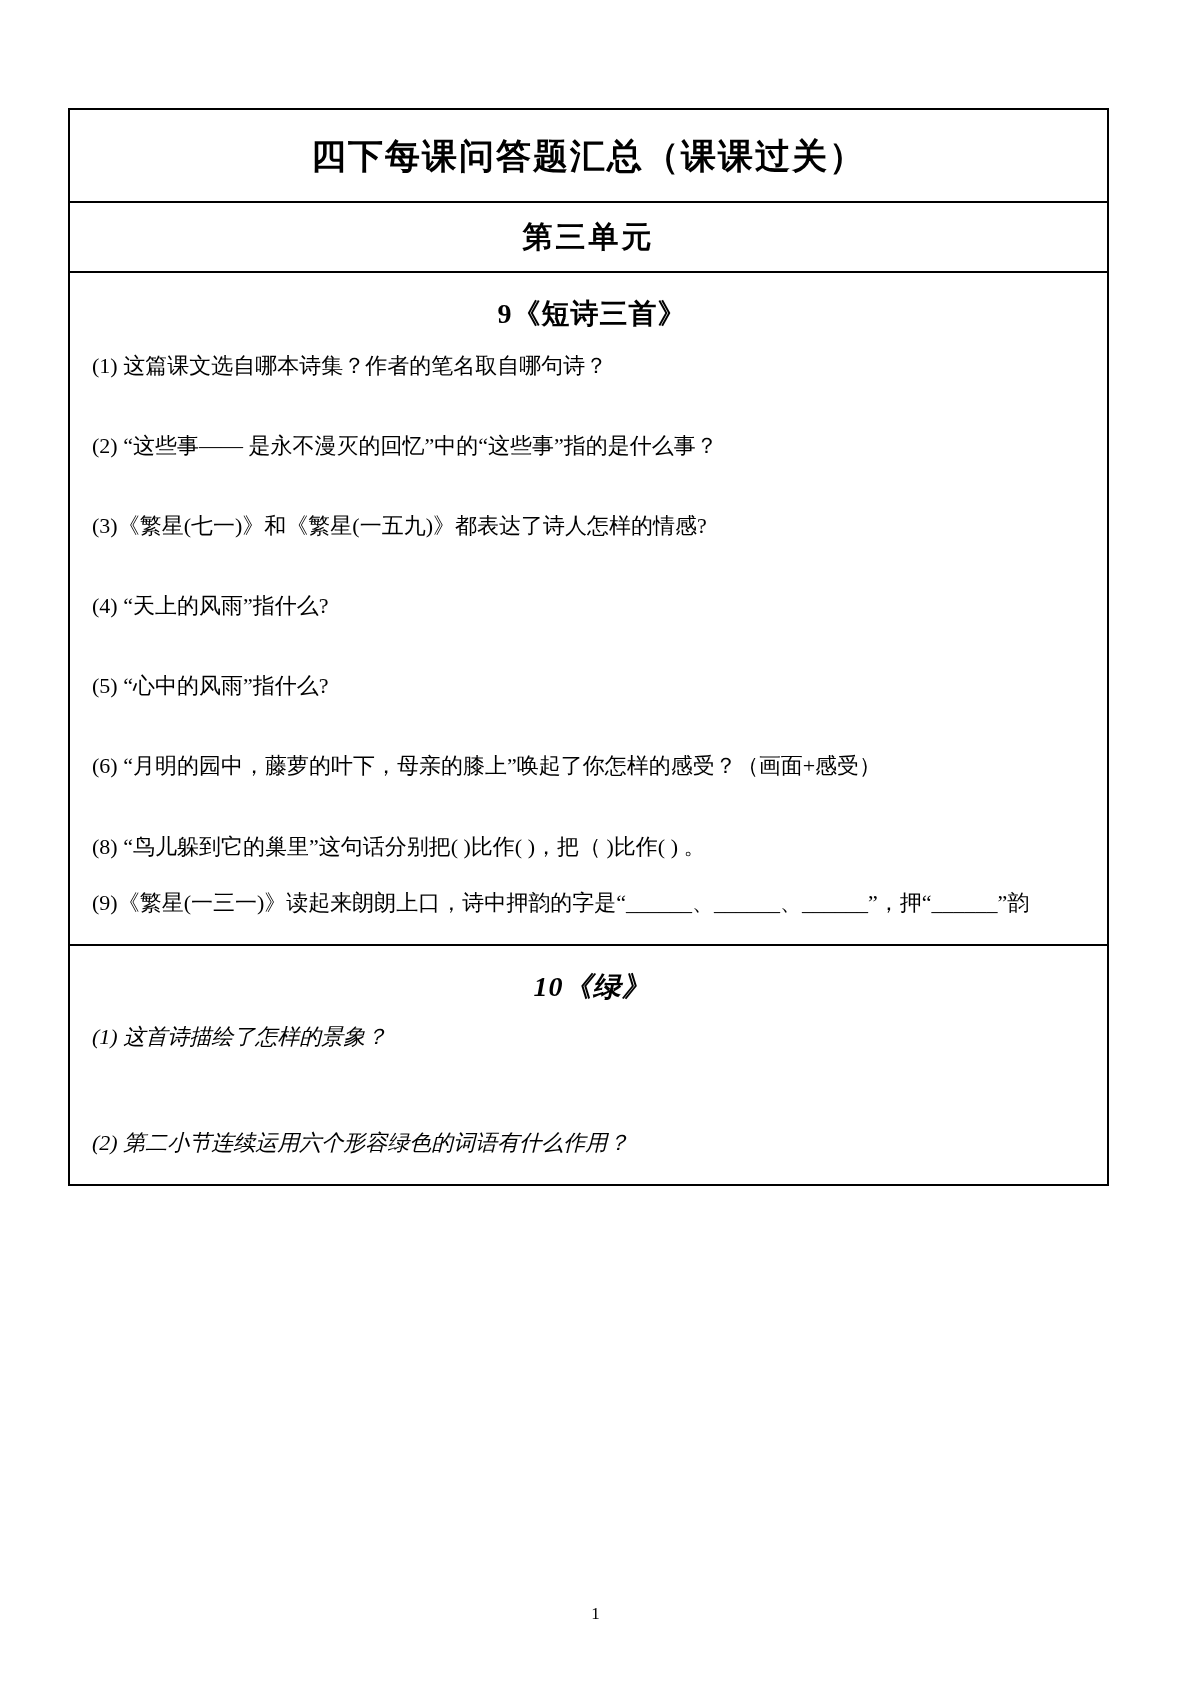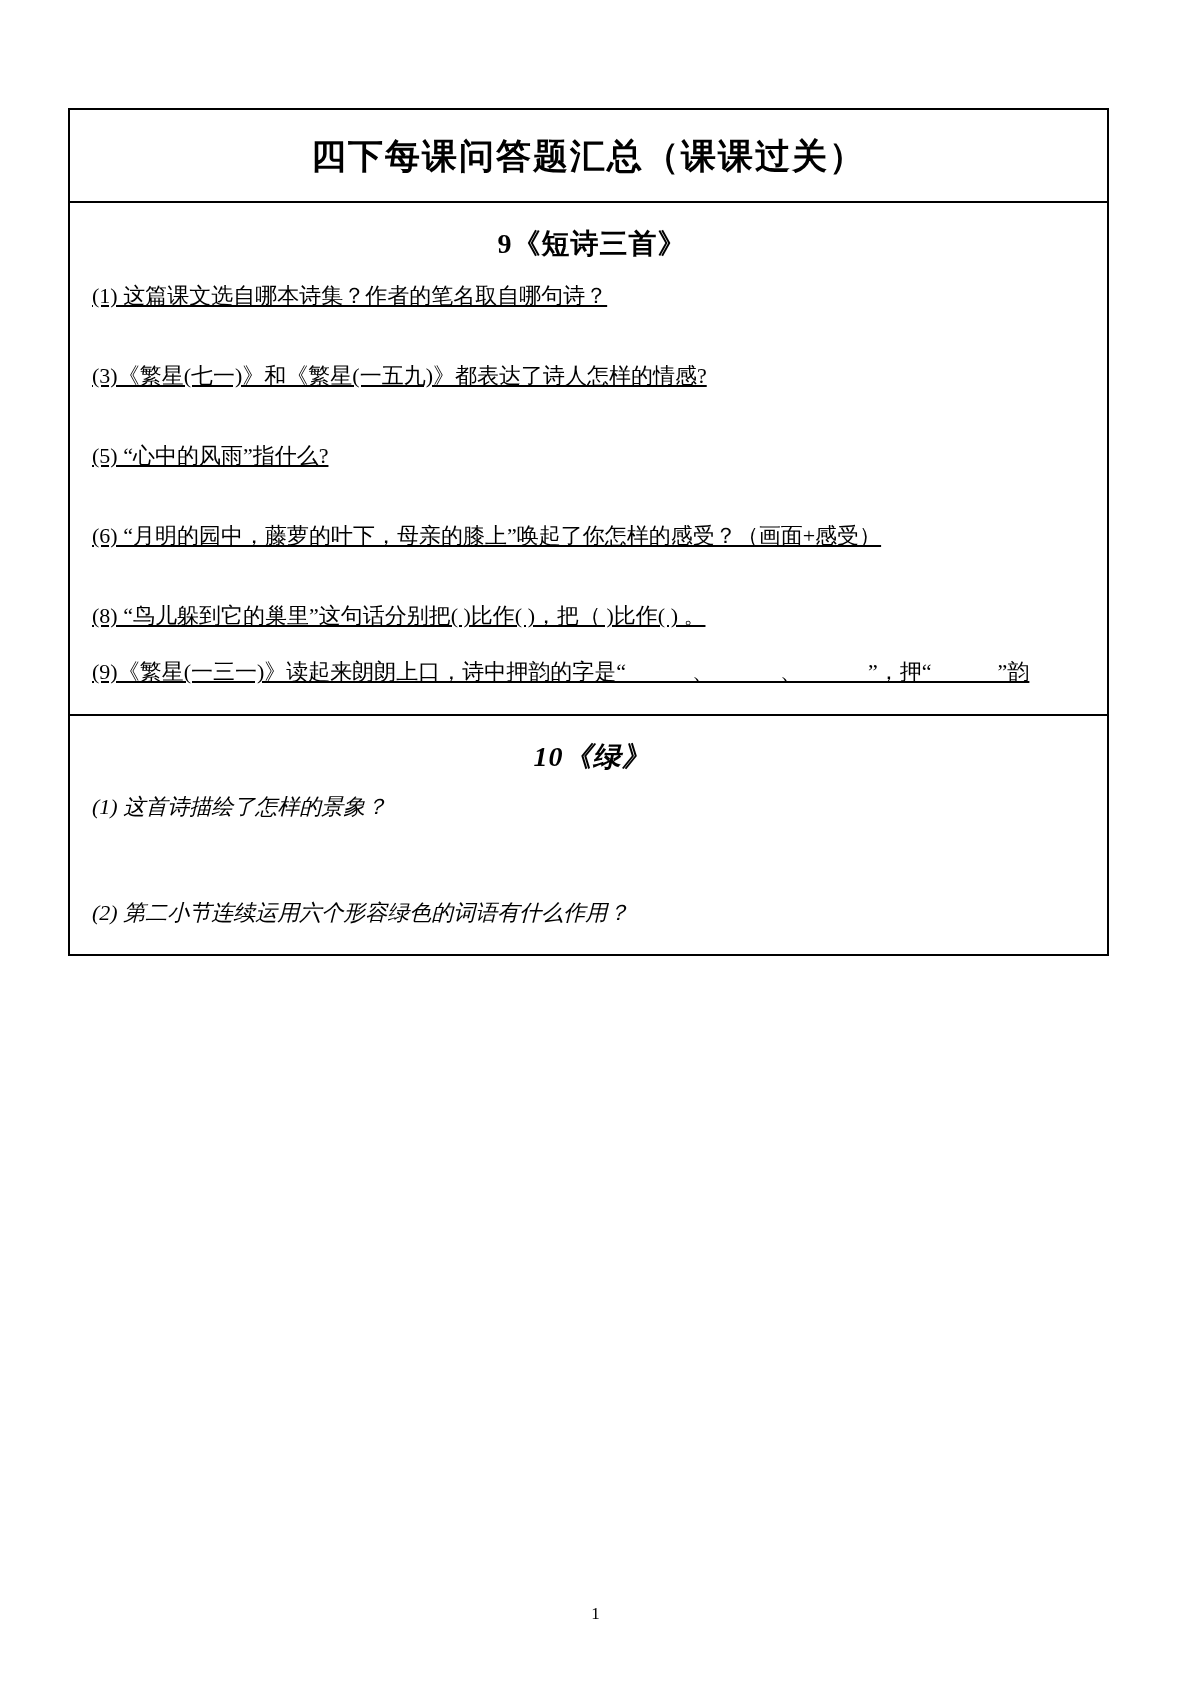--- a/index.html
+++ b/index.html
@@ -52,21 +52,20 @@
   }
   .lesson-cell {
     text-align: center;
     font-size: 28px;
     font-weight: bold;
     letter-spacing: 1px;
     padding: 22px 0 10px 7px;
   }
   .qblock {
     padding: 6px 22px 14px 22px;
-    text-decoration: underline;
   }
   .q {
     font-size: 22px;
     line-height: 1.55;
     margin: 0 0 46px 0;
     text-indent: 0;
     padding-left: 0;
   }
   .q.wrap {
     padding-left: 46px;
@@ -96,26 +95,31 @@
 <body>
 
 <div class="page">
 
   <div class="doc">
 
     <div class="row">
       <div class="title-cell">四下每课问答题汇总（课课过关）</div>
     </div>
 
+    <div class="row">
+      <div class="unit-cell">第三单元</div>
+    </div>
 
     <div class="row">
       <div class="lesson-cell">9《短诗三首》</div>
       <div class="qblock">
         <p class="q">(1) 这篇课文选自哪本诗集？作者的笔名取自哪句诗？</p>
+        <p class="q">(2) “这些事—— 是永不漫灭的回忆”中的“这些事”指的是什么事？</p>
         <p class="q">(3)《繁星(七一)》和《繁星(一五九)》都表达了诗人怎样的情感?</p>
+        <p class="q">(4) “天上的风雨”指什么?</p>
         <p class="q">(5) “心中的风雨”指什么?</p>
         <p class="q extra">(6) “月明的园中，藤萝的叶下，母亲的膝上”唤起了你怎样的感受？（画面+感受）</p>
         <p class="q wrap tight">(8) “鸟儿躲到它的巢里”这句话分别把(        )比作(        )，把（                 )比作(        ) 。</p>
         <p class="q wrap">(9)《繁星(一三一)》读起来朗朗上口，诗中押韵的字是“______、______、______”，押“______”韵</p>
       </div>
     </div>
 
     <div class="row">
       <div class="lesson-cell">10《绿》</div>
       <div class="lesson10-block">

